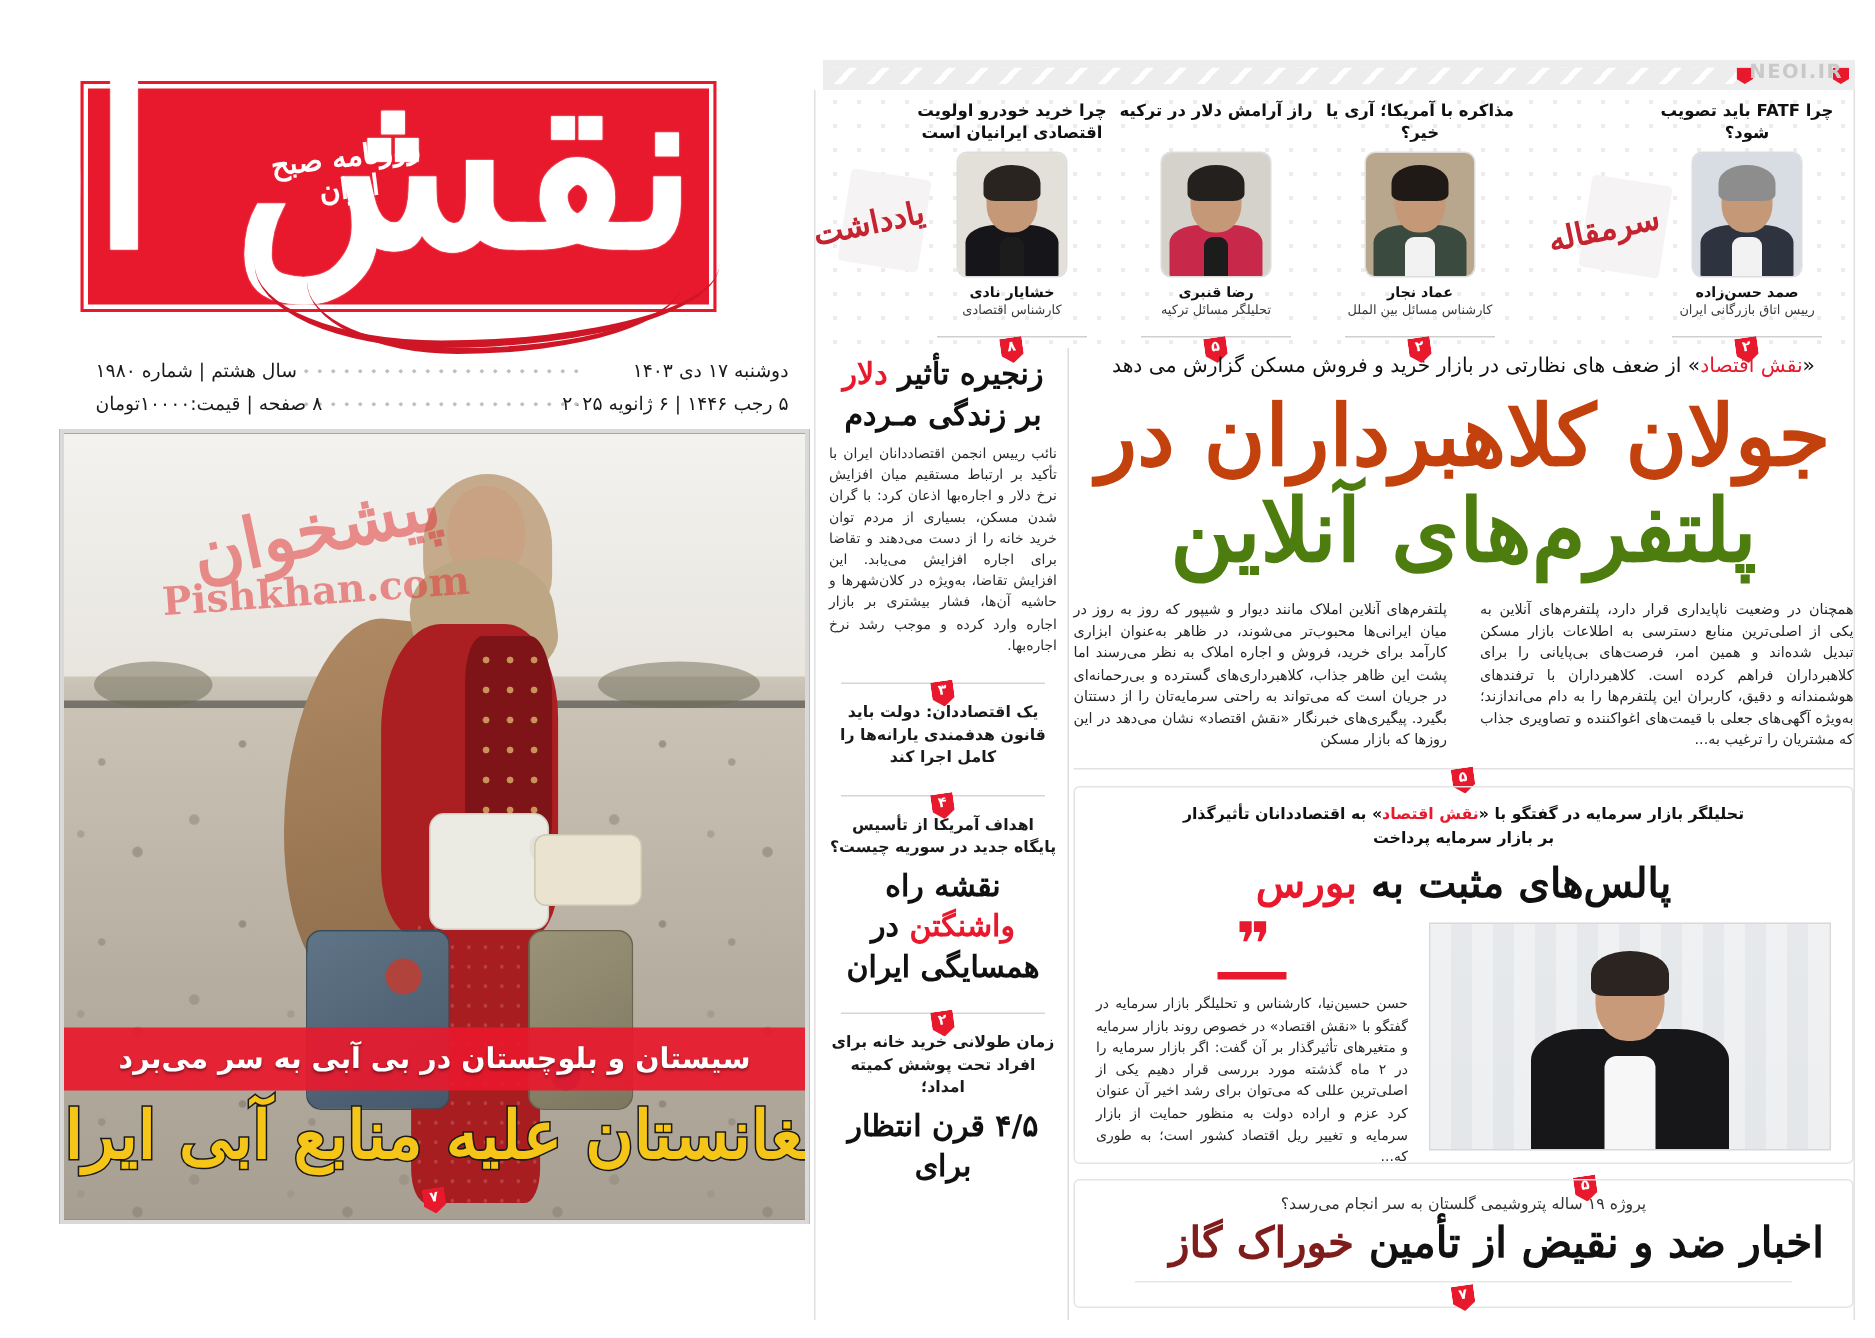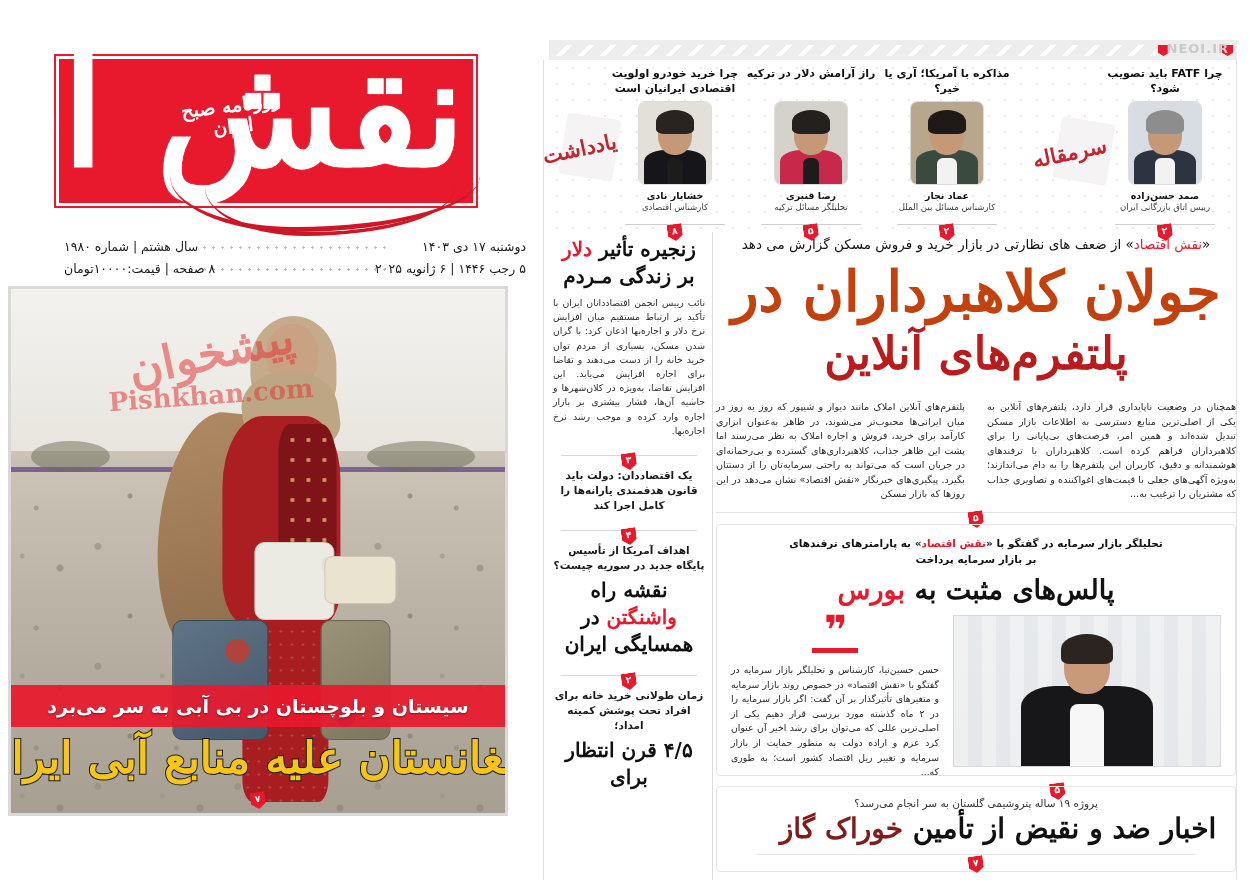--- a/index.html
+++ b/index.html
@@ -62,22 +62,22 @@
   .dateline .rt { position: absolute; right: 14px; }
   .dateline .lt { position: absolute; left: 64px; }
   .dateline .dots {
     position: absolute; right: 150px; left: 200px; top: 9px; height: 5px;
     background-image: radial-gradient(circle, #bdbdbd 1.1px, transparent 1.2px);
     background-size: 9px 5px;
   }
 
   
   .photo-frame {
-    position: absolute; left: 8px; top: 286px; width: 500px; height: 530px;
-    border: 3px solid #d9d9d9; background: #4c1d95; overflow: hidden;
+    position: absolute; left: 40px; top: 286px; width: 500px; height: 530px;
+    border: 3px solid #d9d9d9; background: #404040; overflow: hidden;
   }
   .ph-sky { position:absolute; left:0; top:0; width:100%; height:34%;
     background: linear-gradient(#f3f2ef, #e7e4dd); }
   .ph-horizon { position:absolute; left:0; top:31%; width:100%; height:5%;
     background: linear-gradient(#b9b0a2, #8d8madd0); opacity:.55;
     background: linear-gradient(#b6ab99,#9a9687); }
   .ph-ground { position:absolute; left:0; top:35%; width:100%; height:65%;
     background: linear-gradient(#cac2b5, #b5ada0 55%, #a79f92); }
   .ph-ground::after {
     content:""; position:absolute; inset:0;
@@ -242,22 +242,22 @@
   .lead { position:absolute; left:716px; top:236px; width:520px; direction:rtl; }
   .lead-kicker { text-align:center; font-size:13.5px; font-weight:normal; color:#111; }
   .lead-kicker .red { color:#e8192c; }
   .lead-h1 {
     font-family:"DejaVu Serif","Liberation Serif",serif;
     text-align:center; font-size:56px; line-height:66px; font-weight:bold;
     color:#c2410c; margin-top:6px; white-space:nowrap;
   }
   .lead-h2 {
     font-family:"DejaVu Serif","Liberation Serif",serif;
-    text-align:center; font-size:45px; line-height:60px; font-weight:bold;
-    color:#b91c1c; white-space:nowrap;
+    text-align:center; font-size:58px; line-height:60px; font-weight:bold;
+    color:#4d7c0f; white-space:nowrap;
   }
   .lead-cols { display:flex; gap:22px; margin-top:16px; }
   .lead-col { flex:1; font-size:9.6px; line-height:14.5px; color:#262626; text-align:justify; }
   .lead-foot { position:relative; height:22px; }
   .lead-foot::before { content:""; position:absolute; left:0; right:0; top:10px;
     height:1px; background:#e2e2e2; }
 
   
   .bourse { position:absolute; left:716px; top:524px; width:520px; height:252px;
     border:1px solid #e4e4e4; border-radius:4px; direction:rtl; }
@@ -521,21 +521,21 @@
     <div class="lead-cols">
       <div class="lead-col">همچنان در وضعیت ناپایداری قرار دارد، پلتفرم‌های آنلاین به یکی از اصلی‌ترین منابع دسترسی به اطلاعات بازار مسکن تبدیل شده‌اند و همین امر، فرصت‌های بی‌پایانی را برای کلاهبرداران فراهم کرده است. کلاهبرداران با ترفندهای هوشمندانه و دقیق، کاربران این پلتفرم‌ها را به دام می‌اندازند؛ به‌ویژه آگهی‌های جعلی با قیمت‌های اغواکننده و تصاویری جذاب که مشتریان را ترغیب به...</div>
       <div class="lead-col">پلتفرم‌های آنلاین املاک مانند دیوار و شیپور که روز به روز در میان ایرانی‌ها محبوب‌تر می‌شوند، در ظاهر به‌عنوان ابزاری کارآمد برای خرید، فروش و اجاره املاک به نظر می‌رسند اما پشت این ظاهر جذاب، کلاهبرداری‌های گسترده و بی‌رحمانه‌ای در جریان است که می‌تواند به راحتی سرمایه‌تان را از دستتان بگیرد. پیگیری‌های خبرنگار «نقش اقتصاد» نشان می‌دهد در این روزها که بازار مسکن</div>
     </div>
     <div class="lead-foot">
       <span class="pn-wrap"><span class="pn">۵</span></span>
     </div>
   </div>
 
   <div class="bourse">
-    <div class="bourse-kicker"><span>تحلیلگر بازار سرمایه در گفتگو با «</span><span class="red">نقش اقتصاد</span><span>» به پارامترهای ترفندهای</span><br><span>بر بازار سرمایه پرداخت</span></div>
+    <div class="bourse-kicker"><span>تحلیلگر بازار سرمایه در گفتگو با «</span><span class="red">نقش اقتصاد</span><span>» به اقتصاددانان تأثیرگذار</span><br><span>بر بازار سرمایه پرداخت</span></div>
     <div class="bourse-h"><span>پالس‌های مثبت به </span><span class="red">بورس</span></div>
     <div class="bourse-row">
       <div class="bourse-photo">
         <div class="bp-stripes"></div>
         <div class="bp-suit"></div>
         <div class="bp-shirt"></div>
         <div class="bp-head"></div>
         <div class="bp-hair"></div>
       </div>
       <div class="bourse-quote">

